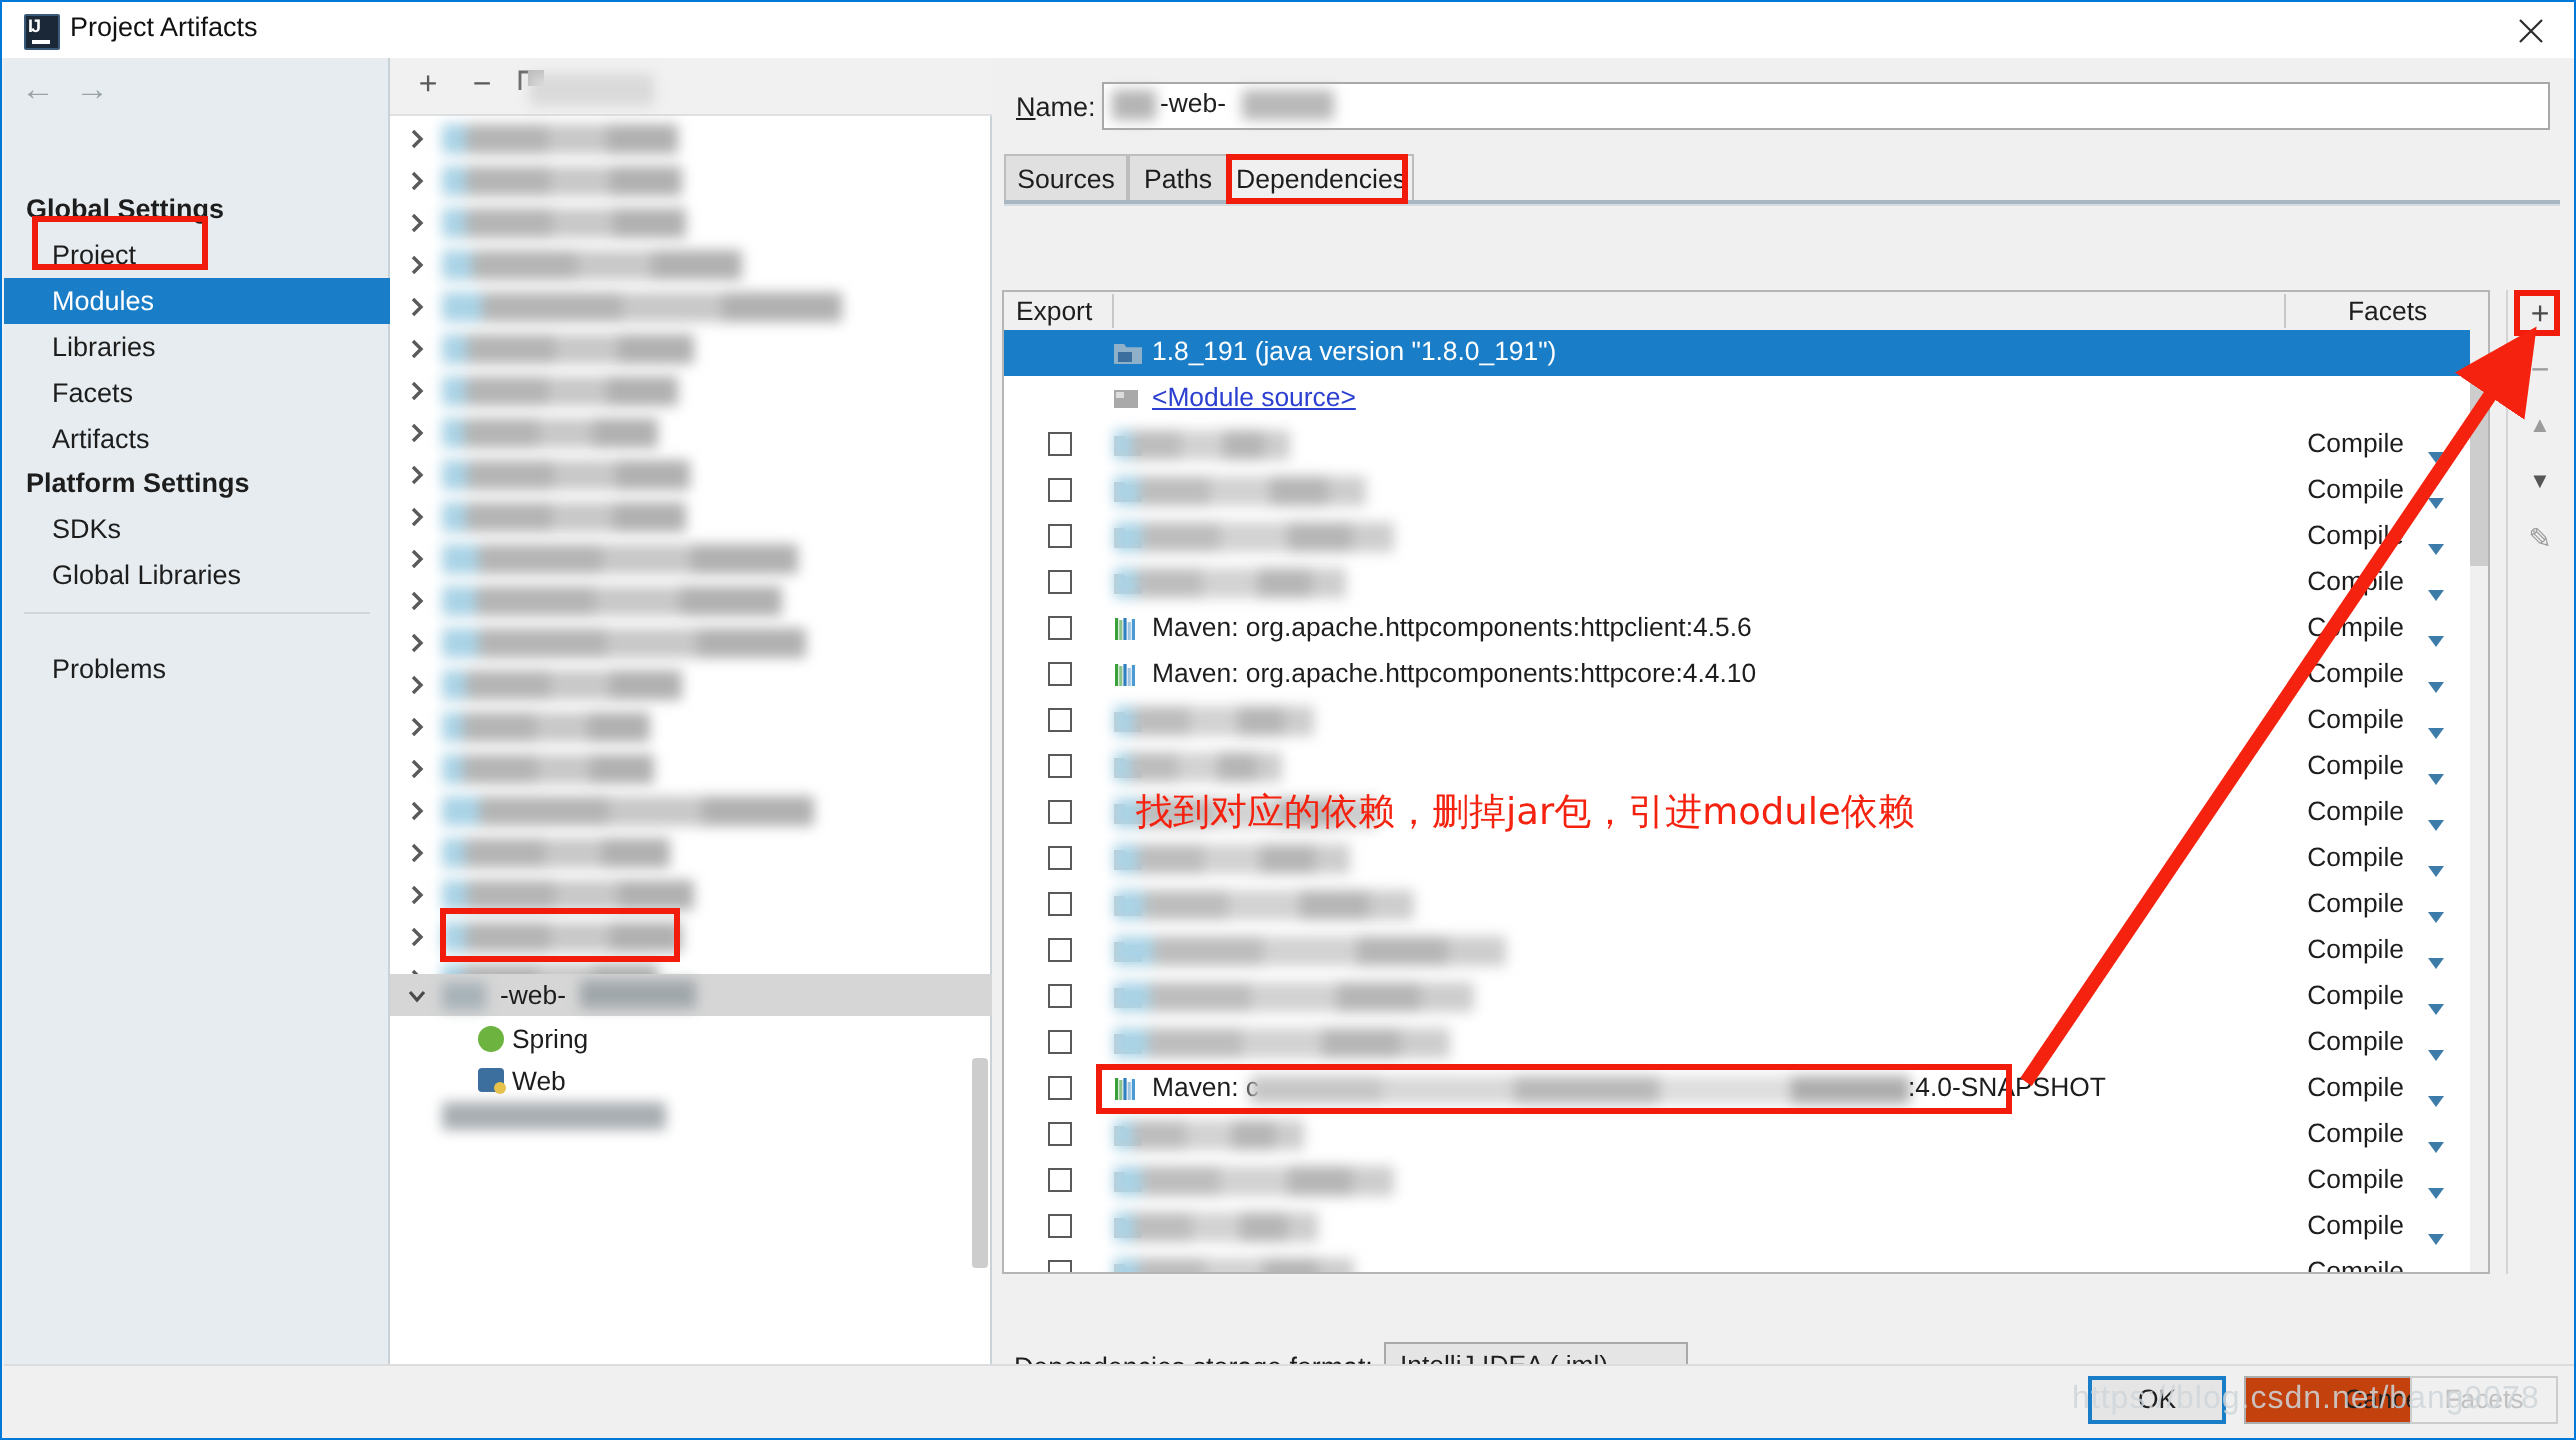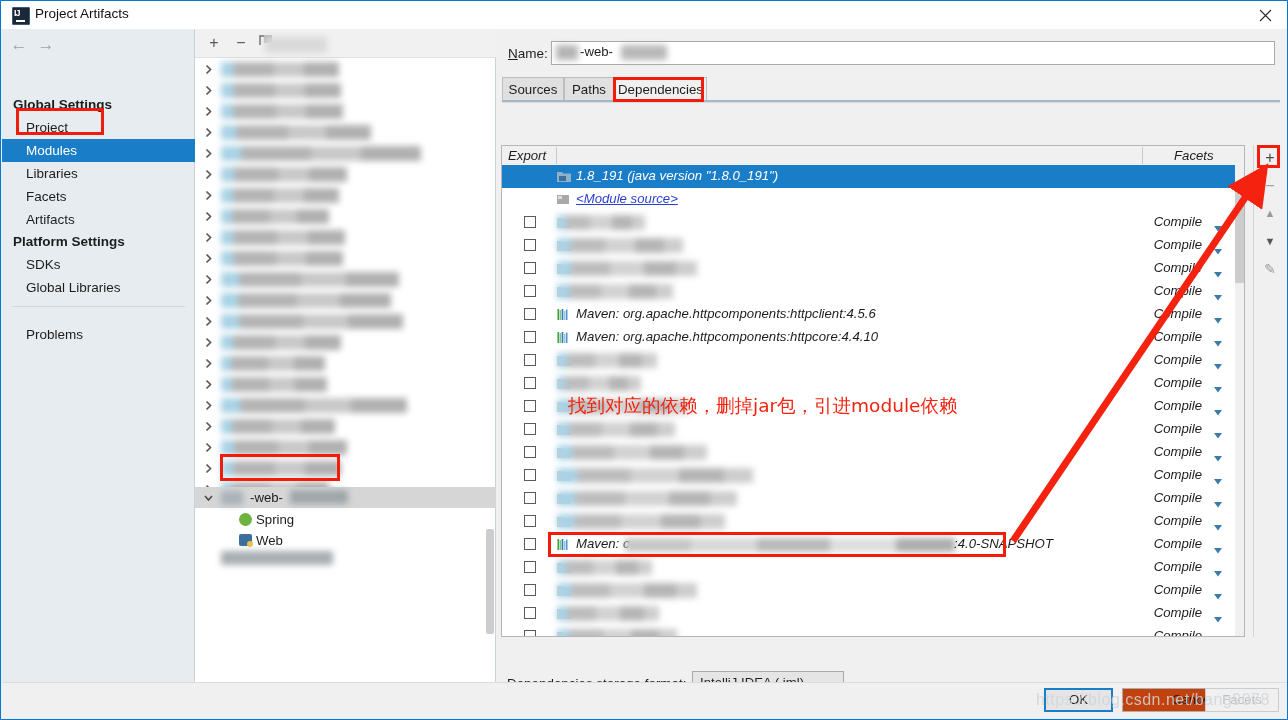--- a/index.html
+++ b/index.html
@@ -59,21 +59,21 @@
 
   .sdk-lbl{position:absolute;left:12px;top:121px;font-size:13.4px;}
   .sdk-combo{position:absolute;left:95px;top:116px;width:248px;height:23px;background:#f5f5f5;border:1px solid #a9a9a9;box-sizing:border-box;}
   .sdk-combo .sdkico{position:absolute;left:5px;top:4px;width:14px;height:13px;}
   .sdk-combo .sdktxt{position:absolute;left:24px;top:3px;font-size:13.2px;}
   .sdk-combo .sdkver{color:#808080;}
   .sdk-combo .chev{position:absolute;right:7px;top:8px;}
   .btn{position:absolute;height:23px;line-height:22px;text-align:center;background:#e5e5e5;border:1px solid #adadad;box-sizing:border-box;font-size:13.2px;color:#1d1d1d;}
 
   
-  .dep-wrap{position:absolute;left:500px;top:144px;width:744px;height:492px;border:1px solid #b5b5b5;box-sizing:border-box;background:#fff;overflow:hidden;font-style:italic;}
+  .dep-wrap{position:absolute;left:500px;top:144px;width:744px;height:492px;border:1px solid #b5b5b5;box-sizing:border-box;background:#fff;overflow:hidden;}
   .dep-head{position:absolute;left:0;top:0;width:742px;height:19px;background:#f0f0f0;border-bottom:1px solid #c4c4c4;}
   .dep-head .h{position:absolute;top:2px;font-size:13.2px;color:#1d1d1d;}
   .dep-head .sep{position:absolute;top:1px;width:1px;height:17px;background:#c8c8c8;}
   .dep-body{position:absolute;left:0;top:19px;width:742px;height:471px;overflow:hidden;}
   .drow{position:absolute;left:0;width:742px;height:23px;}
   .drow.sel{background:#1a7dc8;}
   .cb{position:absolute;left:22px;top:5px;width:12px;height:12px;border:1px solid #5a5a5a;background:#fff;box-sizing:border-box;}
   .dtxt{position:absolute;top:3px;font-size:13.2px;color:#1d1d1d;white-space:nowrap;}
   .dtxt.white{color:#fff;}
   .dtxt.link{color:#2b3fd0;}

